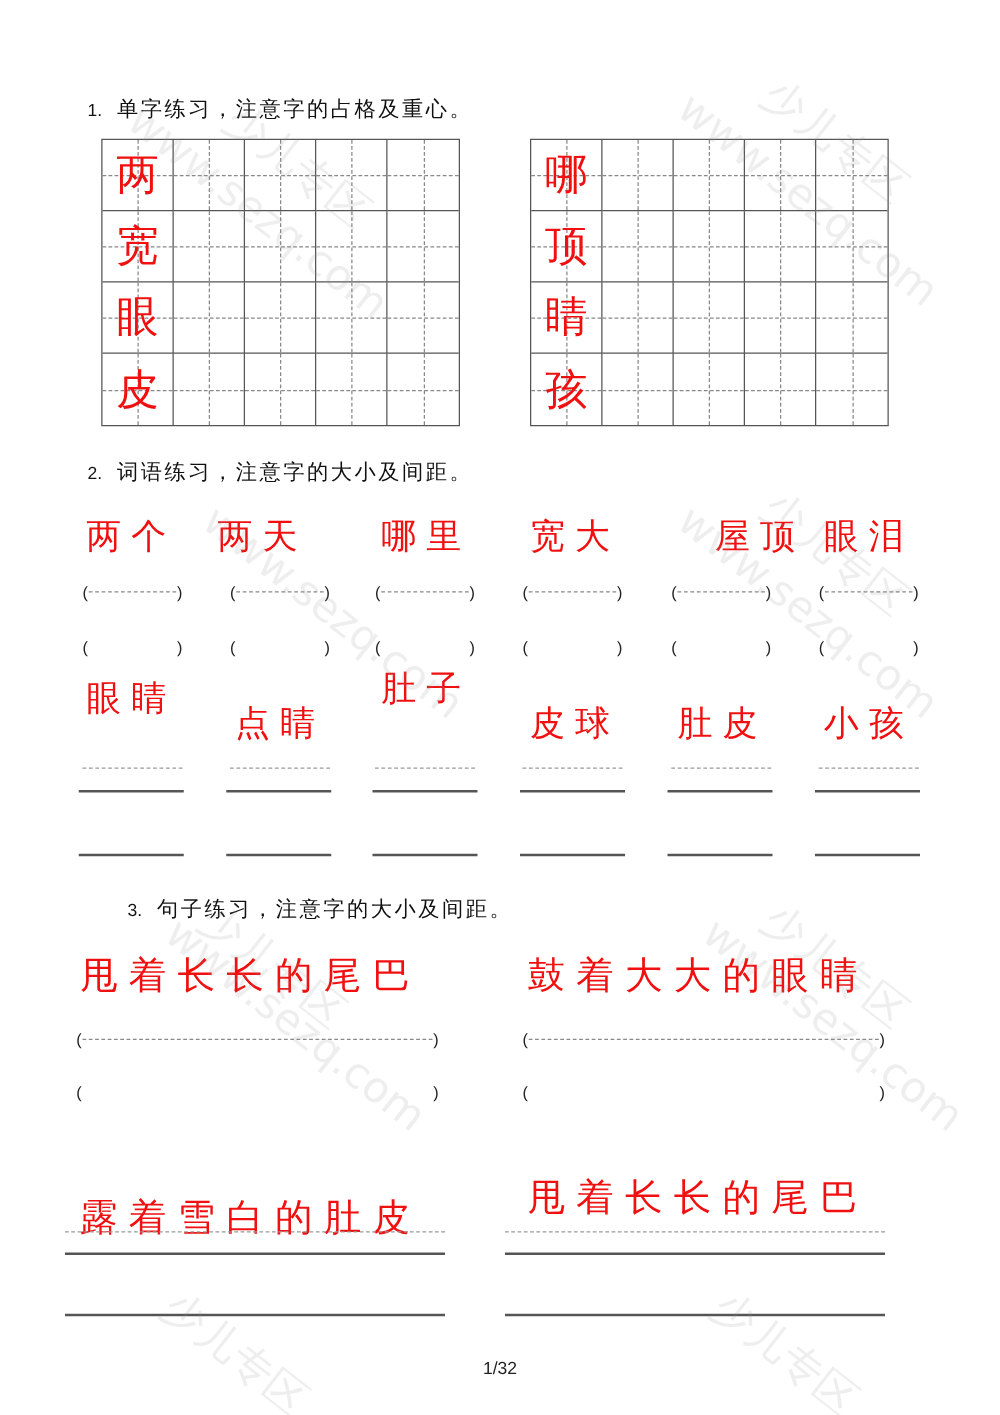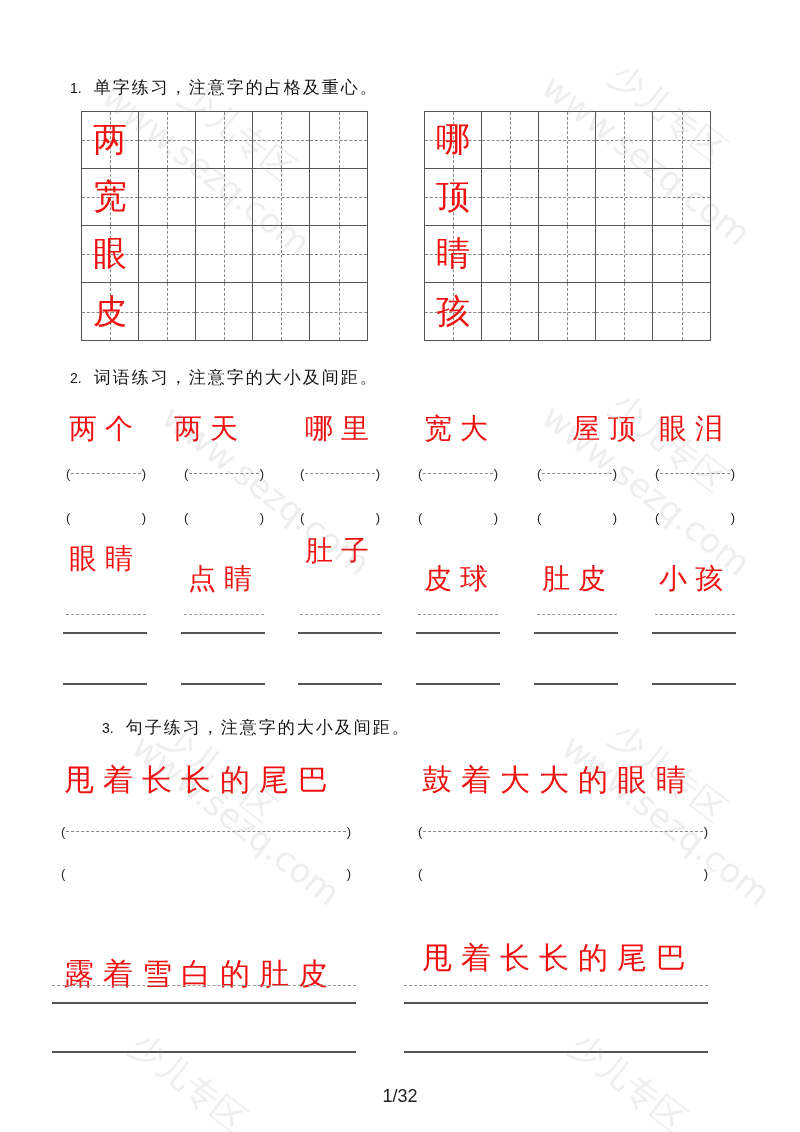--- a/index.html
+++ b/index.html
@@ -19,21 +19,21 @@
   .cell .ch { position:absolute; inset:0; display:flex; align-items:center; justify-content:center;
               font-size:34px; z-index:2; }
   
   .word { position:absolute; font-size:28px; letter-spacing:8px; white-space:nowrap; }
   .paren-line { position:absolute; display:flex; align-items:center; font-family:"Liberation Sans", sans-serif; font-size:13px; color:#222; }
   .paren-line .dash { flex:1; border-top:1px dashed #888; margin:0 1px; }
   .paren-line .gap { flex:1; }
   .dotline { position:absolute; border-top:1px dashed #999; height:0; }
   .solidline { position:absolute; border-top:2px solid #555; height:0; }
   .sentence { position:absolute; font-size:30px; letter-spacing:9px; white-space:nowrap; }
-  .footer { position:absolute; left:0; right:0; top:1086px; text-align:center; font-family:"Liberation Sans", sans-serif; font-size:18px; color:#222; }
+  .footer { position:absolute; left:0; right:0; top:1086px; text-align:center; font-family:"Liberation Sans", sans-serif; font-size:14px; color:#222; }
   .wm { position:absolute; color:rgba(150,150,150,0.16); font-family:"DejaVu Sans", sans-serif; font-size:34px;
         transform:rotate(38deg); white-space:nowrap; pointer-events:none; z-index:5; }
 </style>
 </head>
 <body>
 
 <div class="heading" style="left:70px; top:76px;">
   <span class="num">1.</span><span>单字练习，注意字的占格及重心。</span>
 </div>
 

